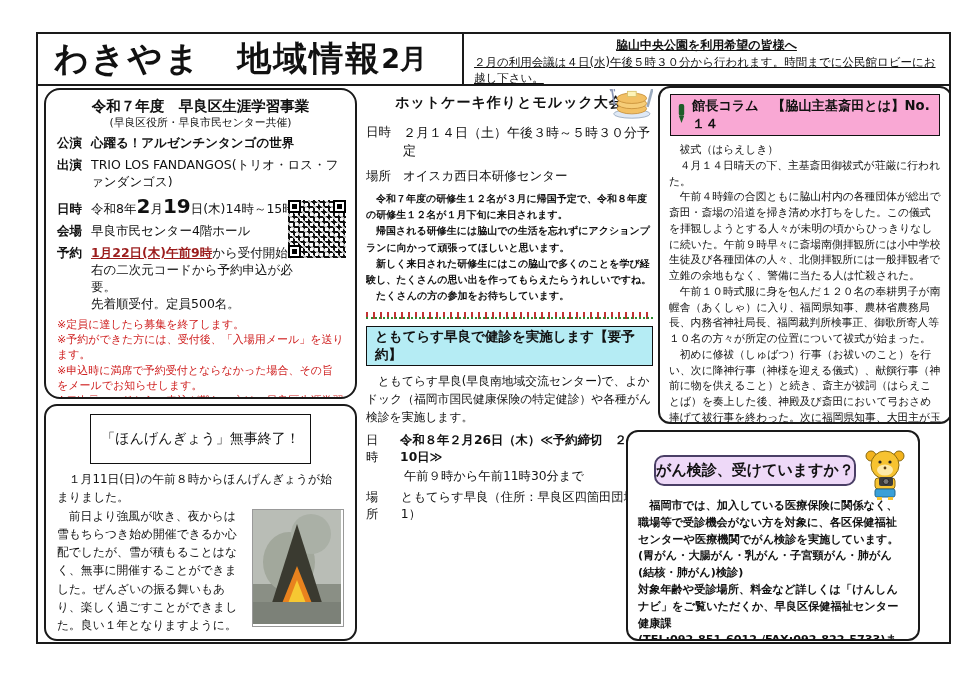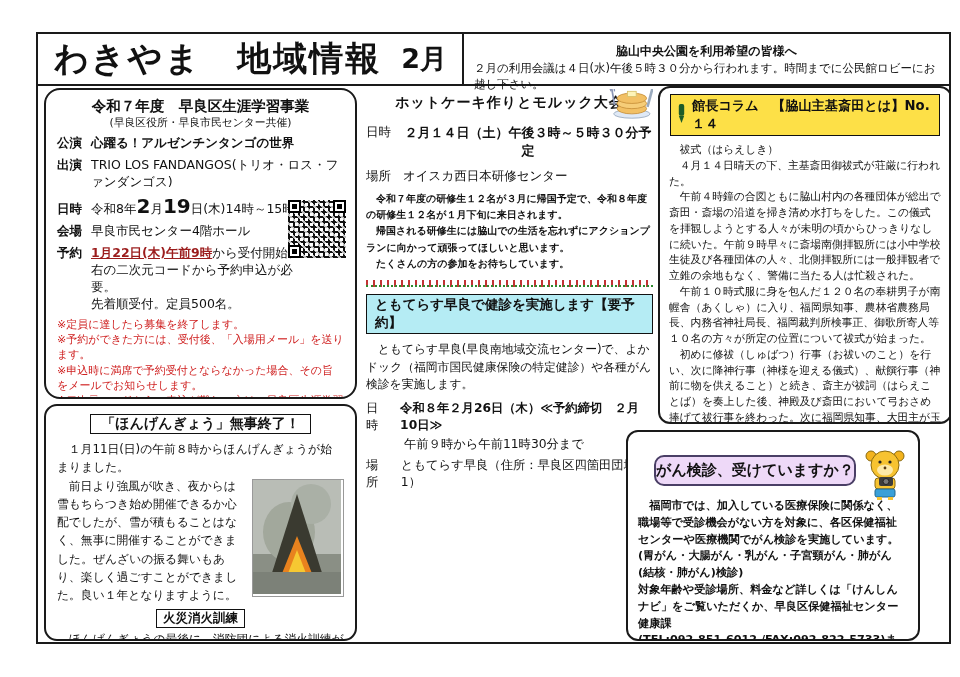--- a/index.html
+++ b/index.html
@@ -6,68 +6,68 @@
   body{
     width:960px;height:677px;position:relative;overflow:hidden;background:#fff;
     font-family:"DejaVu Sans","Liberation Sans",sans-serif;color:#111;
   }
   .content{
     position:absolute;left:36px;top:32px;width:915px;height:612px;
     border:2px solid #1a1a1a;box-sizing:border-box;overflow:hidden;background:#fff;
   }
   
   .header{display:flex;height:50px;border-bottom:2px solid #1a1a1a;}
-  .h-left{width:426px;border-right:2px solid #1a1a1a;display:flex;align-items:center;padding-left:16px;gap:20px;box-sizing:border-box;}
+  .h-left{width:426px;border-right:2px solid #1a1a1a;display:flex;align-items:center;padding-left:16px;box-sizing:border-box;}
   .h-title{font-size:34px;font-weight:900;letter-spacing:2px;white-space:nowrap;}
   .h-month{font-size:27px;font-weight:900;}
-  .h-right{flex:1;padding:9px 10px 0;font-size:11.5px;line-height:1.4;}
+  .h-right{flex:1;padding:3px 10px 0;font-size:11.5px;line-height:1.4;text-decoration:underline;}
   .h-notice-title{font-weight:bold;text-align:center;font-size:12px;}
   
   .rbox{position:absolute;border:2px solid #1a1a1a;border-radius:16px;box-sizing:border-box;background:#fff;overflow:hidden;}
   .row{display:flex;gap:9px;}
   .lbl{font-weight:bold;flex-shrink:0;}
   p{margin:0;word-break:break-all;}
   
   .box1{left:6px;top:54px;width:313px;height:311px;padding:7px 11px;font-size:12.5px;}
   .b1-title{text-align:center;font-weight:bold;font-size:14.5px;}
   .b1-sub{text-align:center;font-size:10.8px;margin-bottom:5px;}
   .box1 .row{margin-top:5px;font-size:12.5px;align-items:baseline;}
   .perf{font-weight:bold;}
   .bigdate{font-size:20px;font-weight:bold;line-height:1;}
   .res-col{width:218px;}
   .res-hl{font-weight:bold;color:#9b1c1c;text-decoration:underline;}
   .notes{color:#cf2020;font-size:11px;line-height:1.38;margin-top:4px;}
   .box1 .qr{position:absolute;right:9px;top:110px;width:58px;height:58px;}
   
   .box2{left:6px;top:370px;width:313px;height:237px;padding:8px 11px;border-radius:13px;}
-  .b2-title{width:fit-content;margin:0 auto;border:1.5px solid #111;padding:0 10px;font-weight:bold;font-size:14px;}
+  .b2-title{width:fit-content;margin:0 auto;border:1.5px solid #111;padding:15px 10px;font-weight:normal;font-size:14px;}
   .b2-sub{width:fit-content;margin:4px auto 2px;border:1.2px solid #111;padding:0 6px;font-weight:bold;font-size:12.5px;}
   .box2 p{font-size:11.8px;line-height:1.55;}
   .p-indent{text-indent:1em;}
   .photo{float:right;width:90px;height:116px;margin:2px 0 4px 8px;border:1px solid #999;}
   
   .mid{position:absolute;left:328px;top:55px;width:287px;height:554px;overflow:hidden;}
   .m-title{font-size:17px;font-weight:900;text-align:center;letter-spacing:1px;}
   .m-subwrap{position:relative;margin-top:5px;}
   .m-sub{font-size:14px;font-weight:900;text-align:center;letter-spacing:1px;}
   .pancake{position:absolute;right:-4px;top:-14px;}
   .m-row{display:flex;gap:12px;font-size:12.5px;margin-top:8px;}
   .m-row .lbl{font-weight:normal;}
-  .m-dt{font-weight:bold;font-size:13px;text-align:center;}
+  .m-dt{font-weight:normal;font-size:13px;}
   .m-paras{margin-top:6px;}
   .m-paras p{font-size:10px;line-height:1.62;text-indent:1em;font-weight:bold;}
   .separator{margin-top:8px;height:5px;background:repeating-linear-gradient(90deg,#c23333 0 2px,transparent 2px 7px);border-bottom:2px dotted #2e8b2e;}
   .banner{margin:7px auto 0;width:fit-content;background:#b5ecf4;border:1.5px solid #111;font-weight:bold;font-size:13.5px;padding:1px 8px;}
   .intro{font-size:11.8px;line-height:1.5;margin-top:7px;text-indent:1em;}
   .k-row{display:flex;gap:12px;font-size:12.3px;margin-top:4px;}
   .k-bold{font-weight:bold;}
   .k-sub{padding-left:38px;font-size:12.3px;margin-top:2px;}
   
   .rcol1{left:620px;top:52px;width:294px;height:338px;padding:5px 9px;border-radius:12px;}
-  .c-title{background:#fde047;border:1.5px solid #111;display:flex;align-items:center;gap:6px;font-weight:bold;font-size:13.2px;padding:2px 6px;margin:1px;}
+  .c-title{background:#f9a8d4;border:1.5px solid #111;display:flex;align-items:center;gap:6px;font-weight:bold;font-size:13.2px;padding:2px 6px;margin:1px;}
   .rcol1 p{font-size:10.8px;line-height:1.46;text-indent:1em;}
   .rcol1 .first{margin-top:6px;}
   
   .rcol2{left:588px;top:396px;width:294px;height:211px;padding:20px 10px;border-radius:12px;font-weight:bold;}
   .cancer-head{position:relative;height:40px;}
   .cancer-title{position:absolute;left:16px;right:52px;top:3px;border:2px solid #4a3f66;border-radius:10px;background:#eed9f8;text-align:center;font-size:15px;padding:4px 0;}
   .mascot{position:absolute;right:0;top:-4px;}
   .rcol2 p{font-size:11.2px;line-height:1.5;}
   .rcol2 .p1{margin-top:6px;text-indent:1em;}
   
@@ -179,20 +179,21 @@
       <span class="lbl">日時</span>
       <span class="m-dt">２月１４日（土）午後３時～５時３０分予定</span>
     </div>
     <div class="m-row">
       <span class="lbl">場所</span>
       <span>オイスカ西日本研修センター</span>
     </div>
     <div class="m-paras">
       <p>令和７年度の研修生１２名が３月に帰国予定で、令和８年度の研修生１２名が１月下旬に来日されます。</p>
       <p>帰国される研修生には脇山での生活を忘れずにアクションプランに向かって頑張ってほしいと思います。</p>
+      <p>新しく来日された研修生にはこの脇山で多くのことを学び経験し、たくさんの思い出を作ってもらえたらうれしいですね。</p>
       <p>たくさんの方の参加をお待ちしています。</p>
     </div>
     <div class="separator"></div>
     <div class="banner">ともてらす早良で健診を実施します【要予約】</div>
     <p class="intro">ともてらす早良(早良南地域交流センター)で、よかドック（福岡市国民健康保険の特定健診）や各種がん検診を実施します。</p>
     <div class="k-row" style="margin-top:6px;">
       <span>日時</span>
       <span class="k-bold">令和８年２月26日（木）≪予約締切　２月10日≫</span>
     </div>
     <div class="k-sub">午前９時から午前11時30分まで</div>

